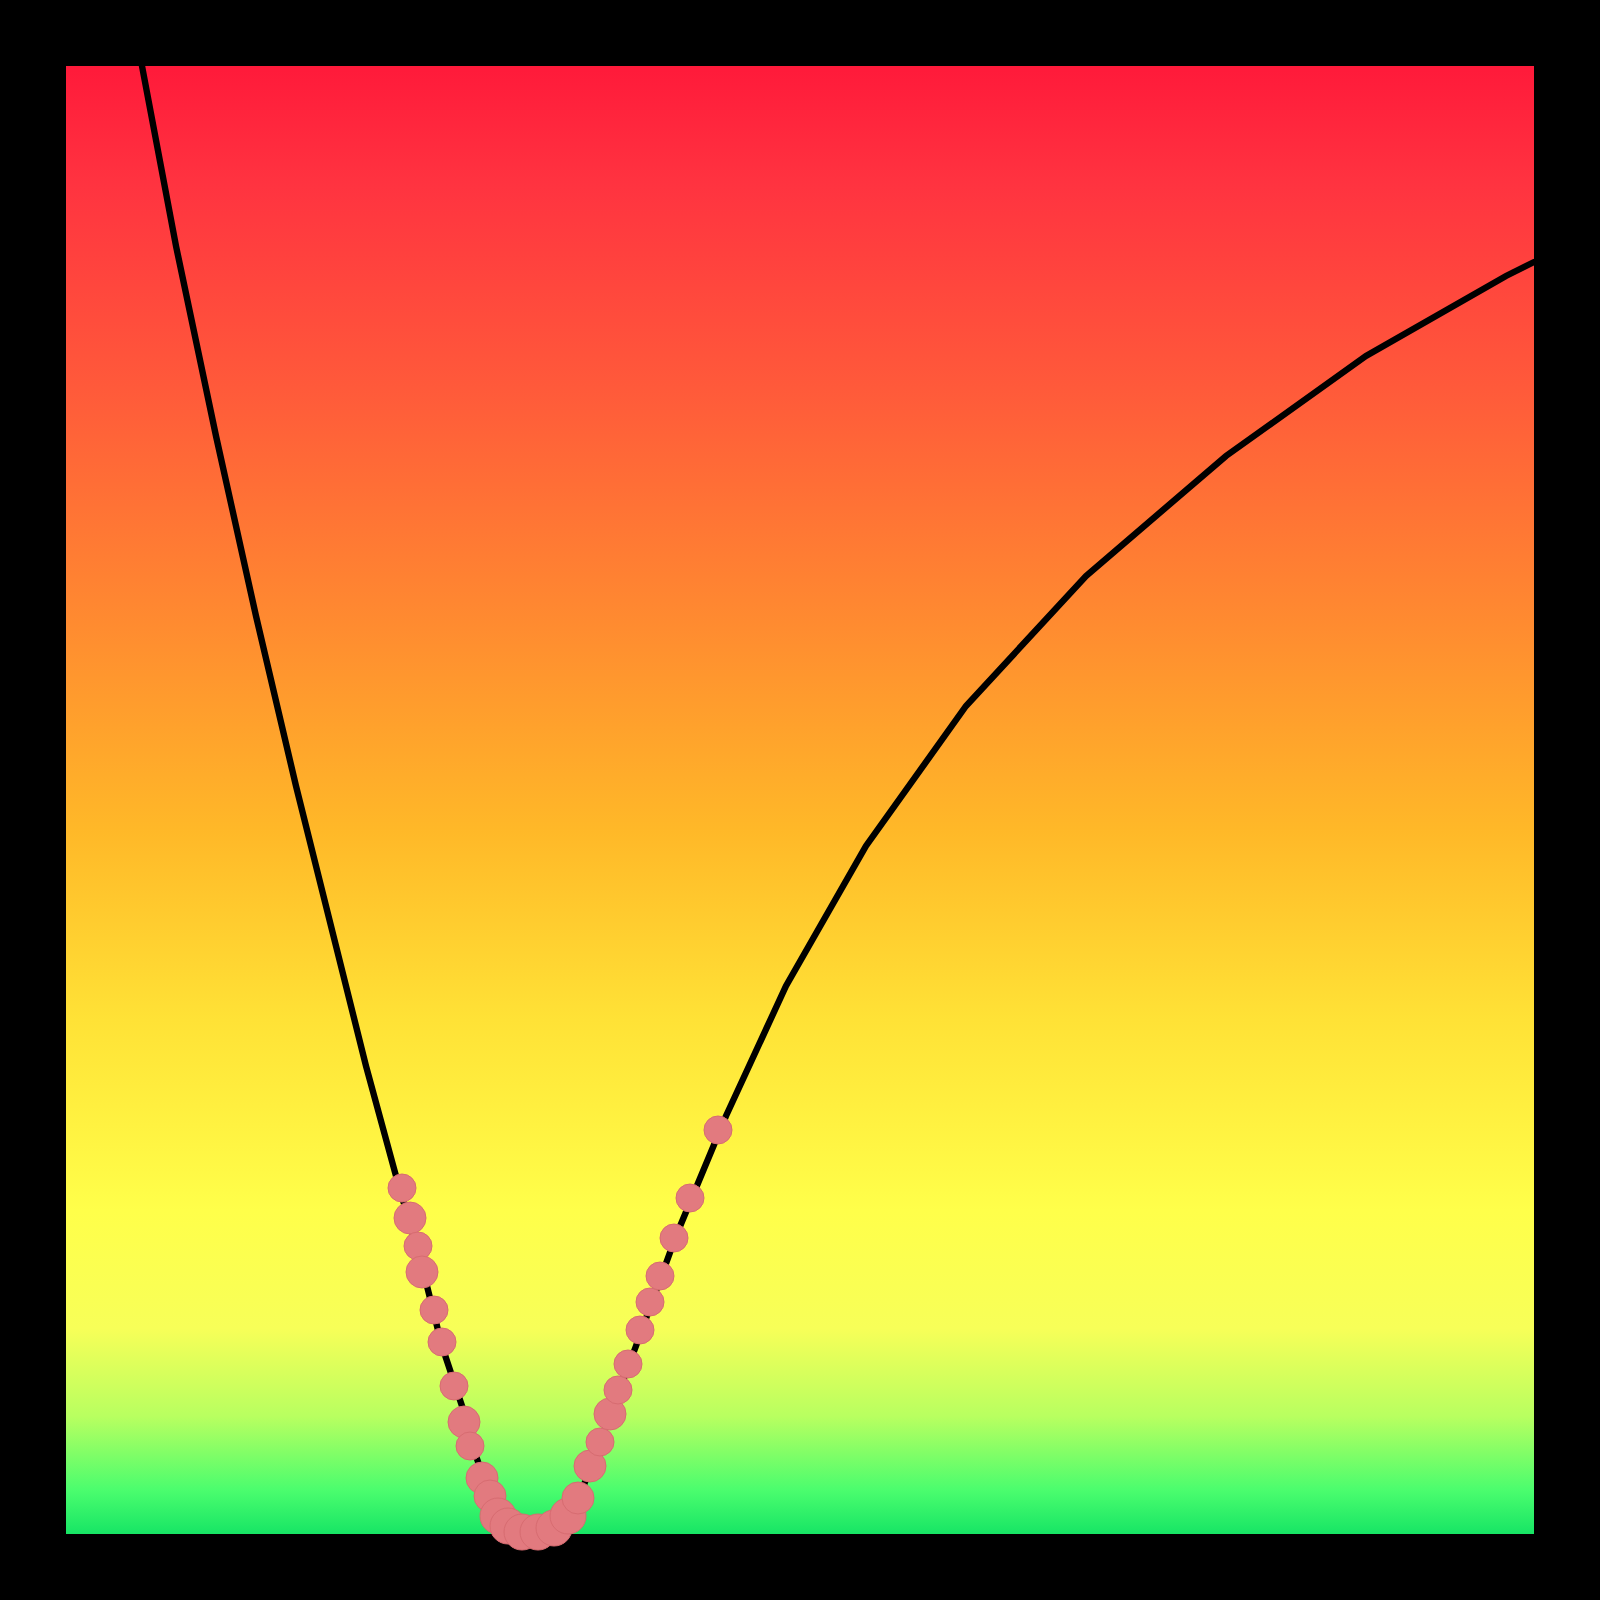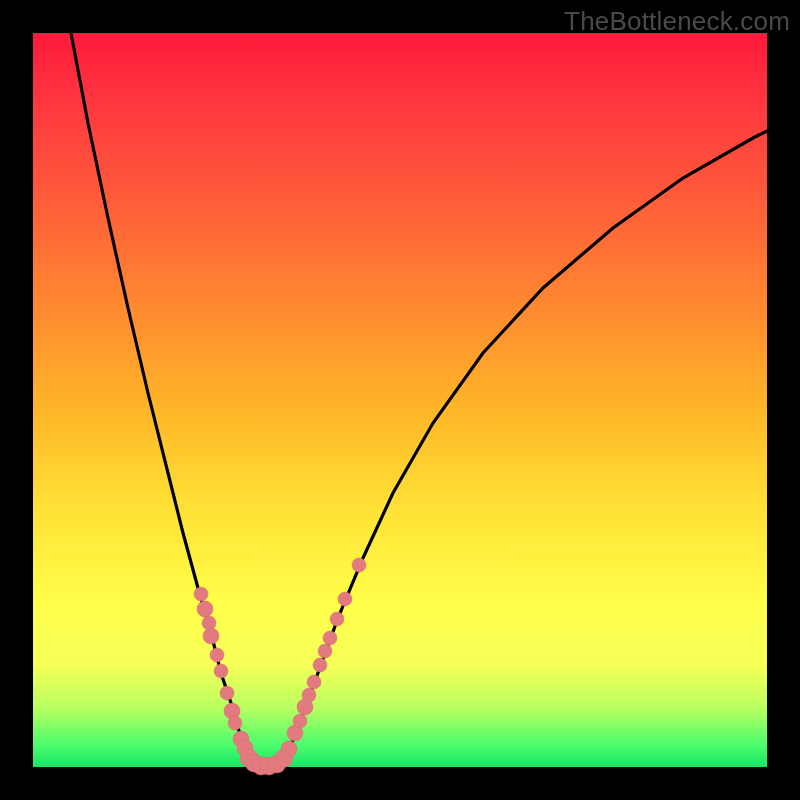--- a/index.html
+++ b/index.html
@@ -93,14 +93,13 @@
         <circle cx="281" cy="649" r="7" fill="#e27a7f" stroke="#d76c71" stroke-width="0.5"></circle>
         <circle cx="287" cy="632" r="7" fill="#e27a7f" stroke="#d76c71" stroke-width="0.5"></circle>
         <circle cx="292" cy="618" r="7" fill="#e27a7f" stroke="#d76c71" stroke-width="0.5"></circle>
         <circle cx="297" cy="605" r="7" fill="#e27a7f" stroke="#d76c71" stroke-width="0.5"></circle>
         <circle cx="304" cy="586" r="7" fill="#e27a7f" stroke="#d76c71" stroke-width="0.5"></circle>
         <circle cx="312" cy="566" r="7" fill="#e27a7f" stroke="#d76c71" stroke-width="0.5"></circle>
         <circle cx="326" cy="532" r="7" fill="#e27a7f" stroke="#d76c71" stroke-width="0.5"></circle>
       </g>
   </svg>
 
-  <div class="watermark">TheBottleneck.com</div>
 </div>
 
 </body></html>

